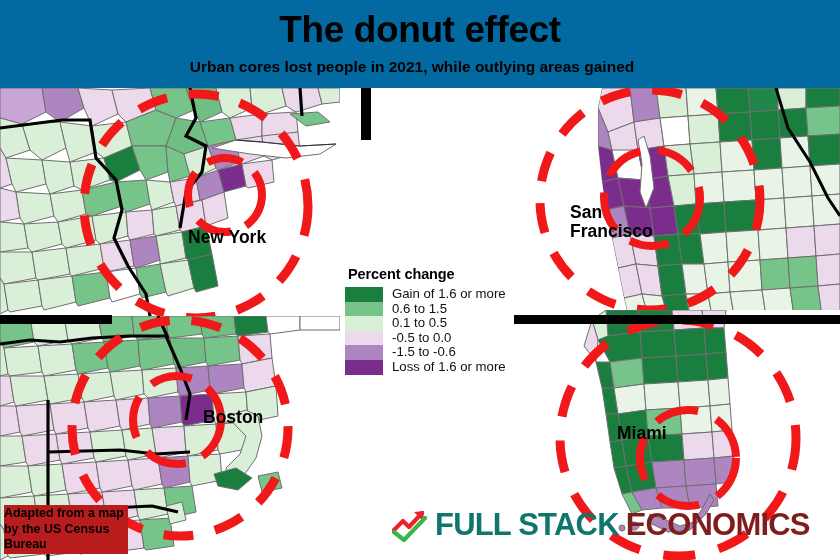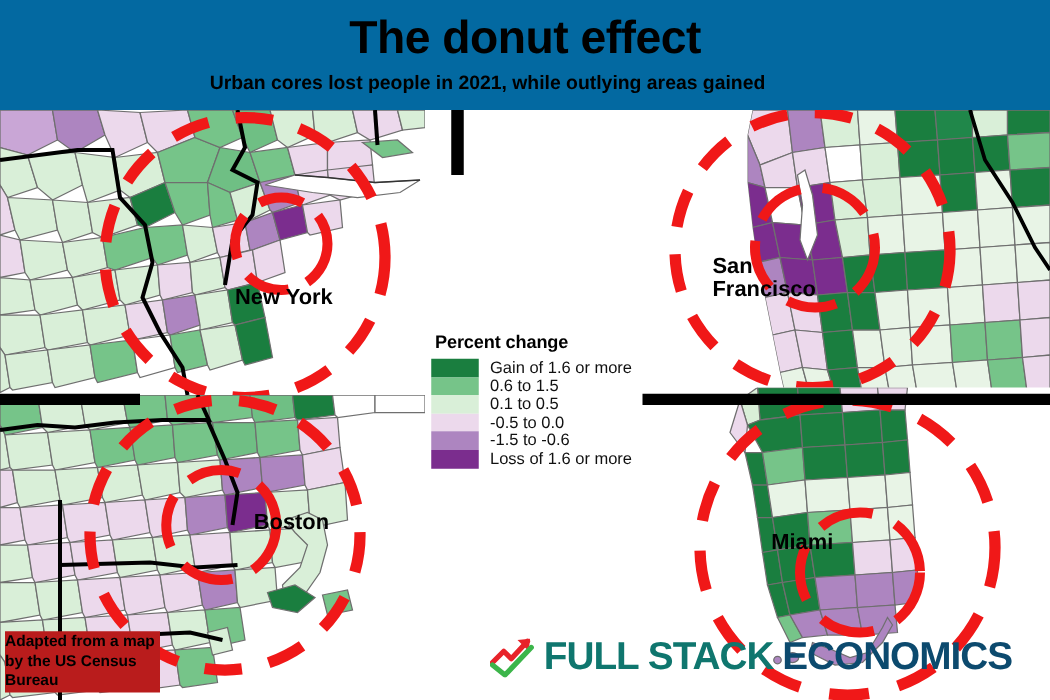--- a/index.html
+++ b/index.html
@@ -12,21 +12,21 @@
   .root{position:absolute;inset:0;background:#fff;}
 
   
   .header{position:absolute;left:0;top:0;width:840px;height:88px;background:#0369a1;z-index:30;}
   .title{
     position:absolute;left:0;top:8px;width:840px;text-align:center;
     font-size:37px;font-weight:bold;color:#000;letter-spacing:-0.4px;line-height:44px;
   }
   .subtitle{
     position:absolute;left:0;top:57px;width:780px;text-align:center;
-    font-size:15.5px;font-weight:bold;color:#000;line-height:20px;
+    font-size:15.5px;font-weight:bold;color:#000;line-height:20px;padding-left:22px;
   }
 
   
   .maps{position:absolute;left:0;top:88px;width:840px;height:472px;overflow:hidden;background:#fff;}
   .quad{position:absolute;overflow:hidden;background:#ffffff;}
   .q-nyc {left:0px;   top:0px;   width:340px;height:228px;}
   .q-sf  {left:510px; top:0px;   width:330px;height:228px;}
   .q-bos {left:0px;   top:228px; width:340px;height:244px;}
   .q-mia {left:510px; top:222px; width:330px;height:250px;}
   .quad svg{display:block;}
@@ -59,21 +59,21 @@
     position:absolute;left:4px;top:505px;z-index:25;
     font-size:12.4px;font-weight:bold;color:#000;line-height:15.5px;
     white-space:pre-line;background:#b91c1c;padding:1px 4px 1px 0;
   }
 
   
   .logo{position:absolute;left:392px;top:508px;z-index:25;display:flex;align-items:center;}
   .logo-mark{width:40px;height:34px;margin-right:3px;}
   .logo-text{font-size:31px;font-weight:bold;letter-spacing:-0.8px;line-height:34px;}
   .logo-a{color:#0f766e;}
-  .logo-b{color:#0c4a6e;}
+  .logo-b{color:#7f1d1d;}
 </style>
 </head>
 <body>
 
 <div class="root">
 
   <div class="header">
     <div class="title">The donut effect</div>
     <div class="subtitle">Urban cores lost people in 2021, while outlying areas gained</div>
   </div>

